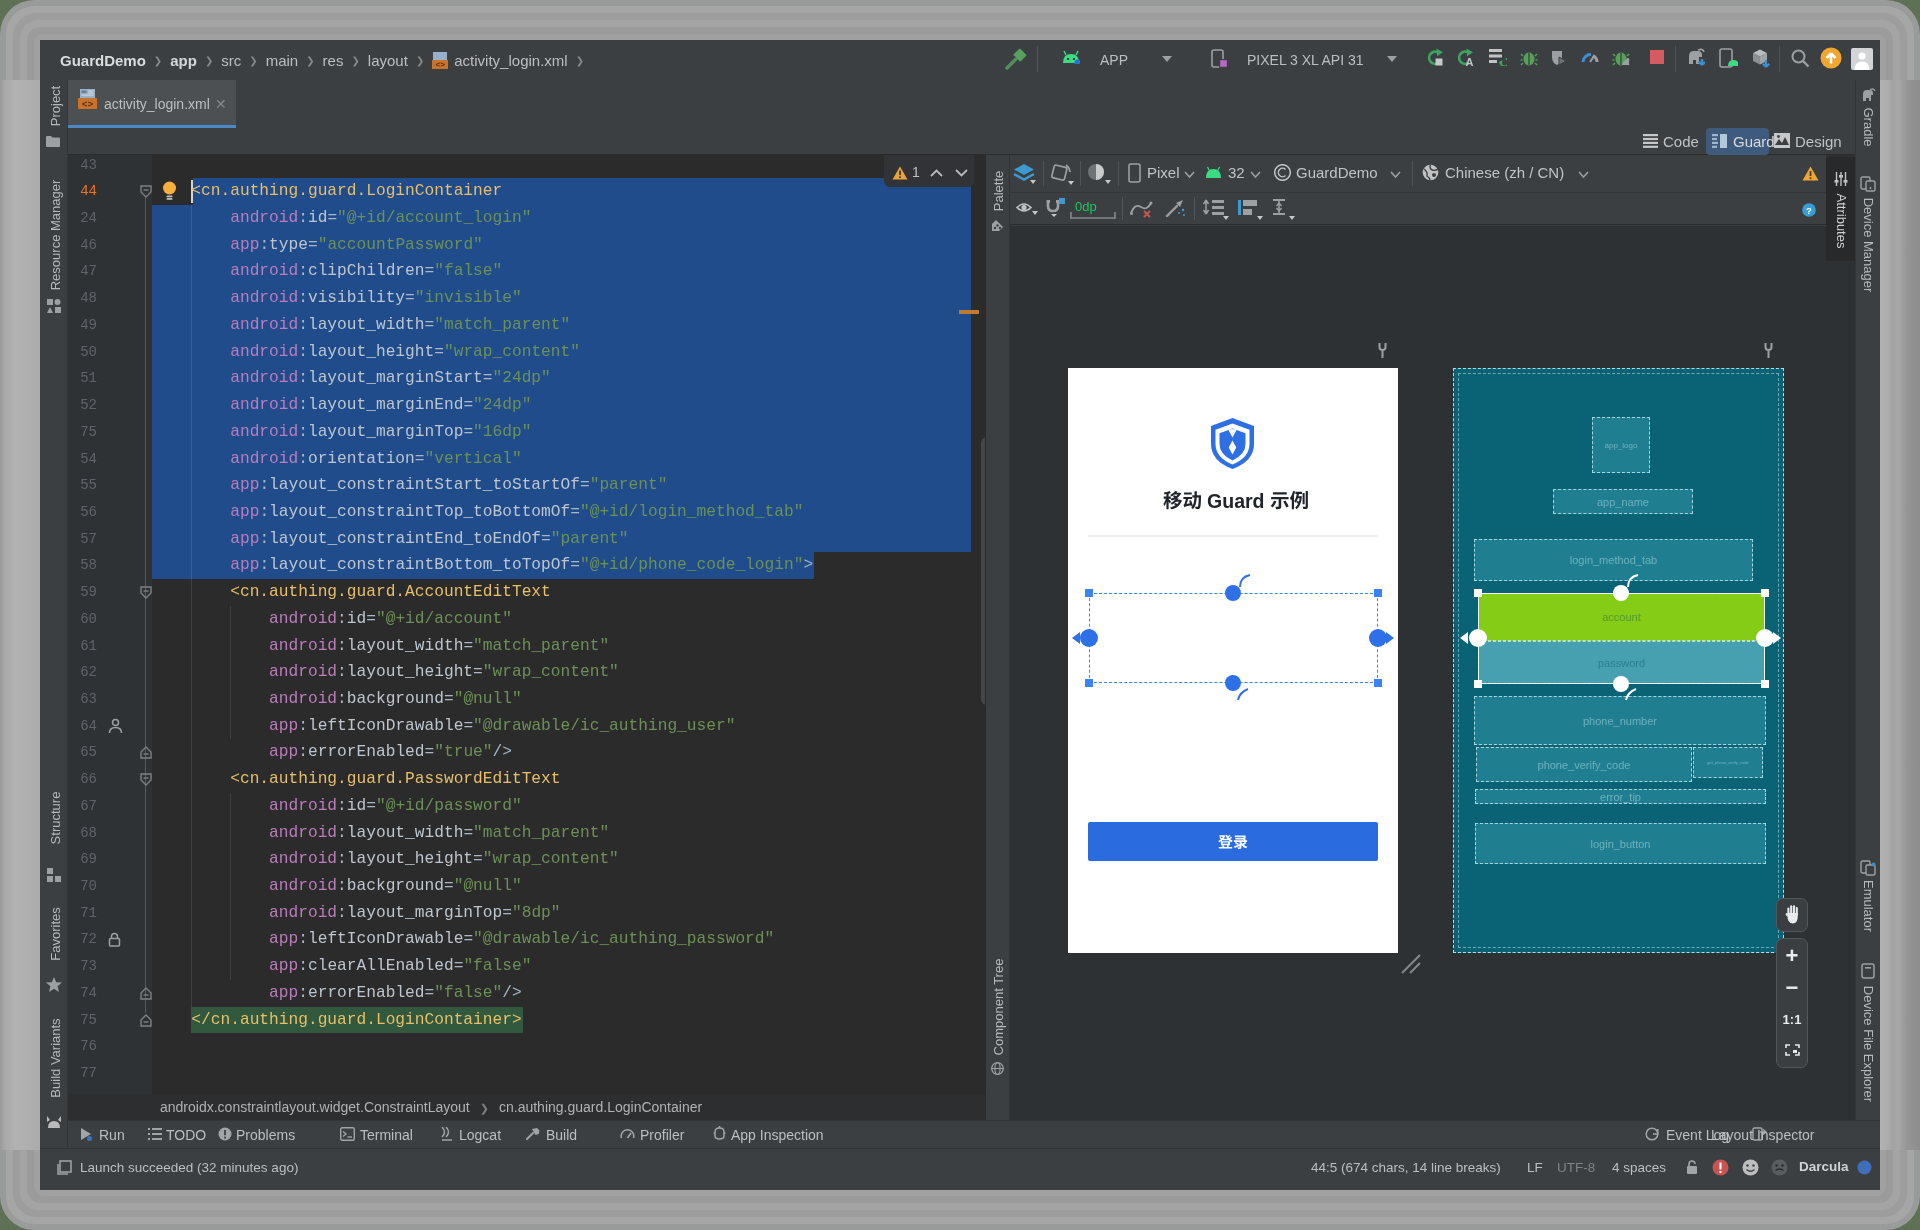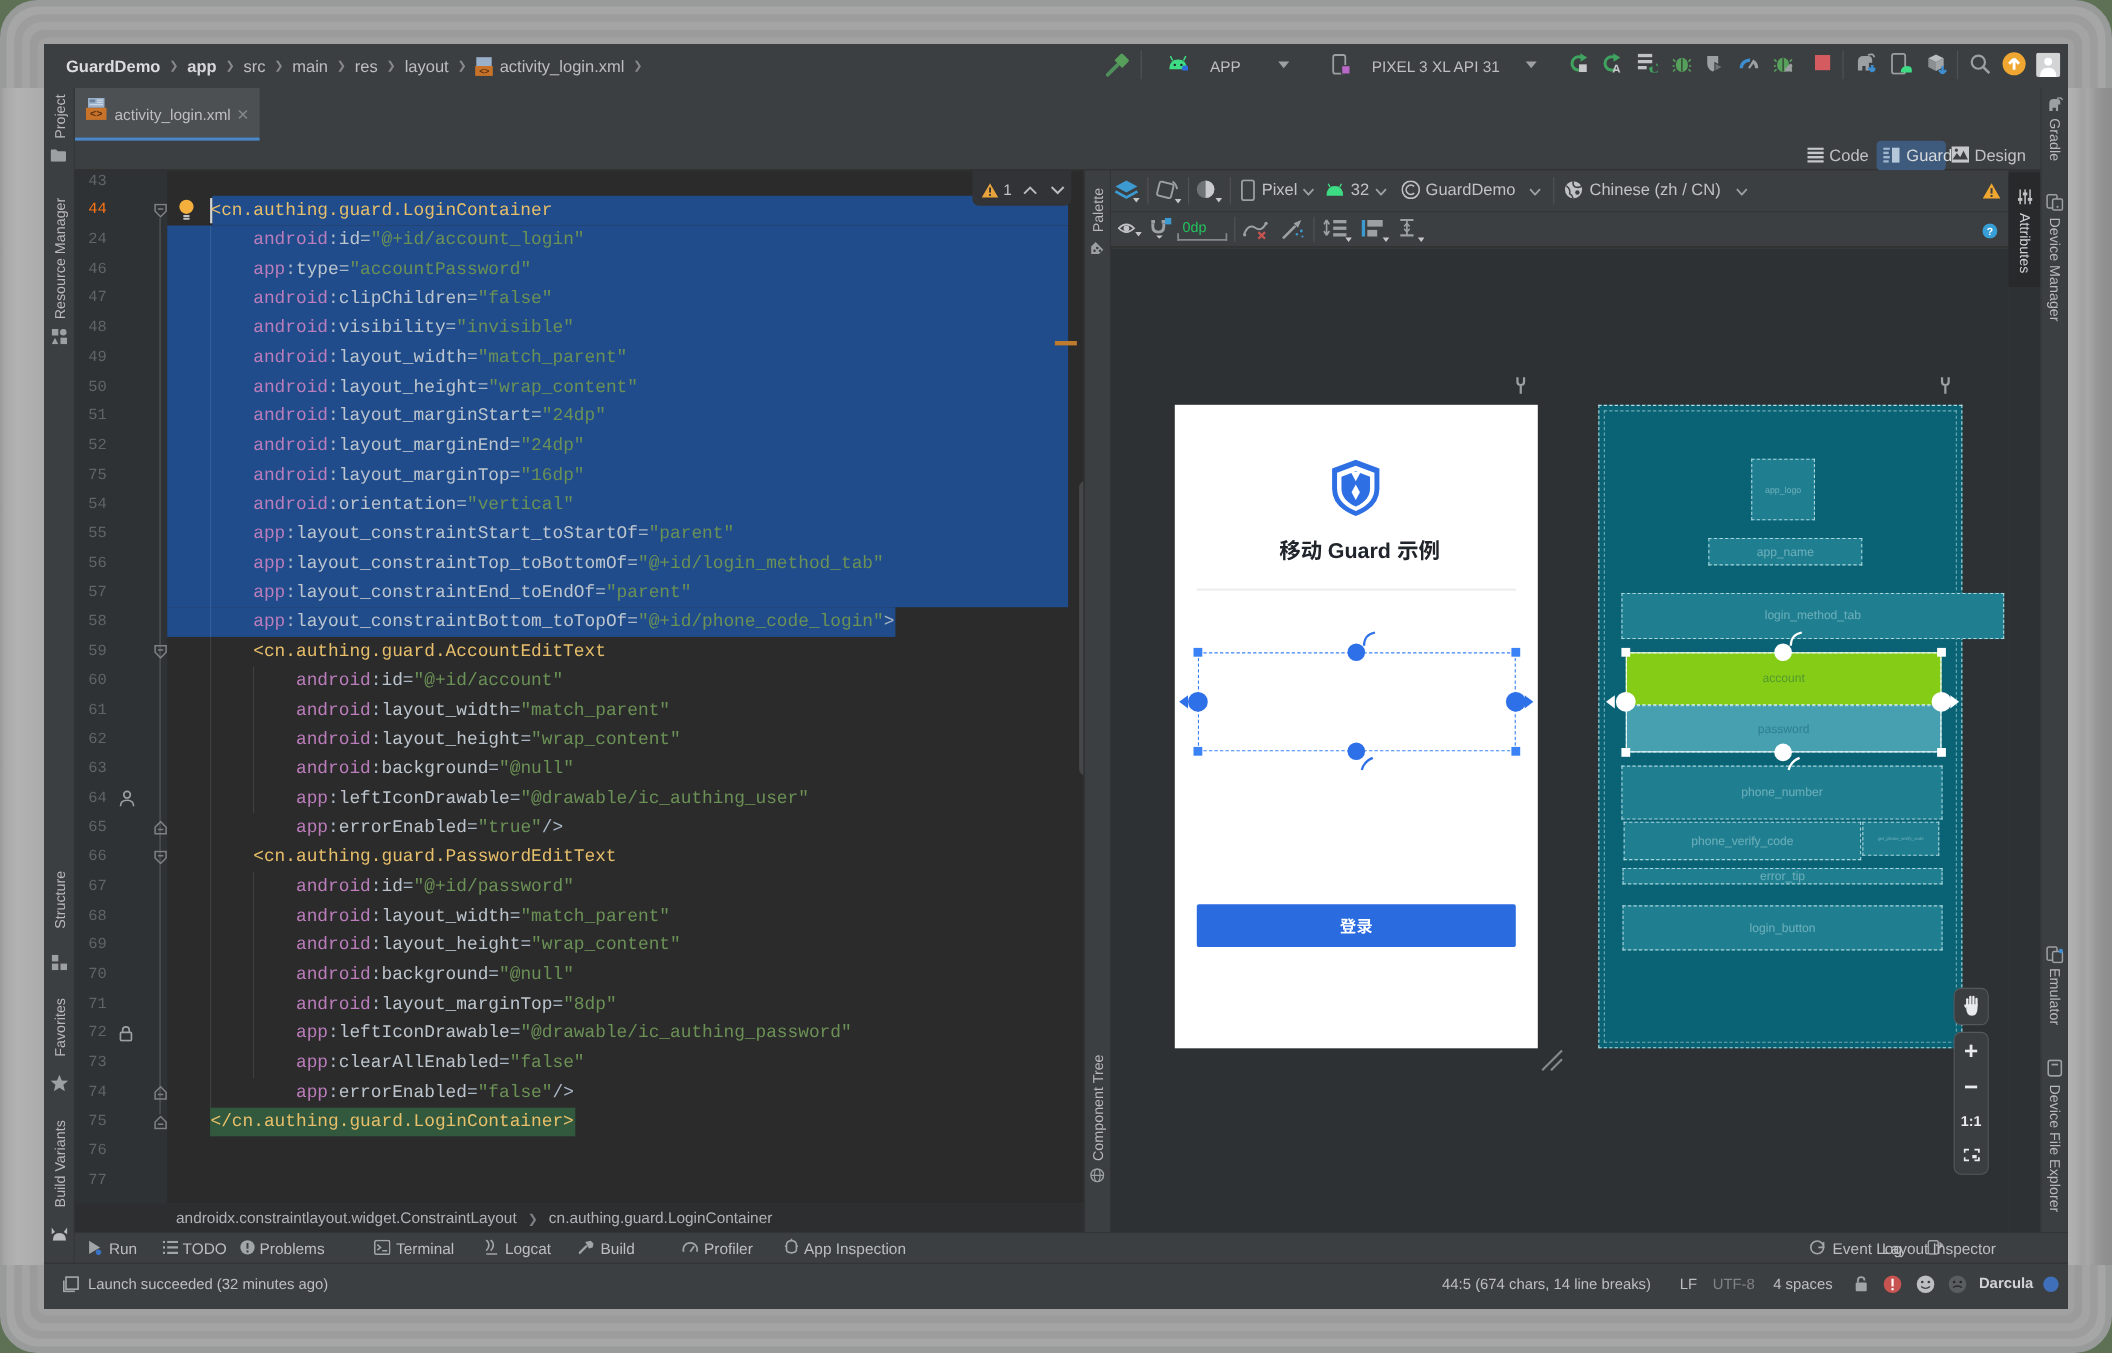--- a/index.html
+++ b/index.html
@@ -620,21 +620,21 @@
 <svg class="ab" style="left:1236px;top:688px" width="14" height="14" viewBox="0 0 14 14">
         <path d="M12 1 Q4 4 2 12" stroke="#2e70e8" stroke-width="2" fill="none"></path>
       </svg>
 <svg class="ab" style="left:1398px;top:951px" width="24" height="24" viewBox="0 0 24 24">
         <path d="M4 22 L22 4 M12 22 L22 12" stroke="#85888a" stroke-width="2"></path>
       </svg>
 <div class="ab" style="left:1453px;top:368px;width:331px;height:585px;background:#096374;border:1px dashed rgba(210,240,245,.85)"></div>
 <div class="ab" style="left:1458px;top:373px;width:321px;height:575px;border:1px dashed rgba(210,240,245,.5)"></div>
 <div class="bp-box" style="left:1592px;top:417px;width:58px;height:56px;background:#1f7f91;color:rgba(215,240,244,.42);font-size:8px">app_logo</div>
 <div class="bp-box" style="left:1553px;top:489px;width:140px;height:25px;background:#1f7f91;color:rgba(215,240,244,.42);font-size:11px">app_name</div>
-<div class="bp-box" style="left:1474px;top:539px;width:348px;height:42px;background:#1f7f91;color:rgba(215,240,244,.42);font-size:11px">login_method_tab</div>
+<div class="bp-box" style="left:1474px;top:539px;width:279px;height:42px;background:#1f7f91;color:rgba(215,240,244,.42);font-size:11px">login_method_tab</div>
 <div class="bp-box" style="left:1478px;top:593px;width:287px;height:48px;background:#84cc16;color:rgba(5,70,86,.38);font-size:11px">account</div>
 <div class="bp-box" style="left:1478px;top:641px;width:287px;height:43px;background:#46a0b0;color:rgba(5,70,86,.38);font-size:11px">password</div>
 <div class="bp-box" style="left:1474px;top:696px;width:292px;height:49px;background:#1f7f91;color:rgba(215,240,244,.42);font-size:11px">phone_number</div>
 <div class="bp-box" style="left:1476px;top:747px;width:216px;height:35px;background:#1f7f91;color:rgba(215,240,244,.42);font-size:11px">phone_verify_code</div>
 <div class="bp-box" style="left:1693px;top:747px;width:70px;height:31px;background:#1f7f91;color:rgba(215,240,244,.42);font-size:4px">get_phone_verify_code</div>
 <div class="bp-box" style="left:1475px;top:789px;width:291px;height:15px;background:#1f7f91;color:rgba(215,240,244,.42);font-size:11px">error_tip</div>
 <div class="bp-box" style="left:1475px;top:823px;width:291px;height:41px;background:#1f7f91;color:rgba(215,240,244,.42);font-size:11px">login_button</div>
 <div class="ab" style="left:1478px;top:593px;width:287px;height:91px;border:1px solid rgba(255,255,255,.9)"></div>
 <div class="ab" style="left:1474px;top:589px;width:8px;height:8px;background:#fff"></div>
 <div class="ab" style="left:1761px;top:589px;width:8px;height:8px;background:#fff"></div>

